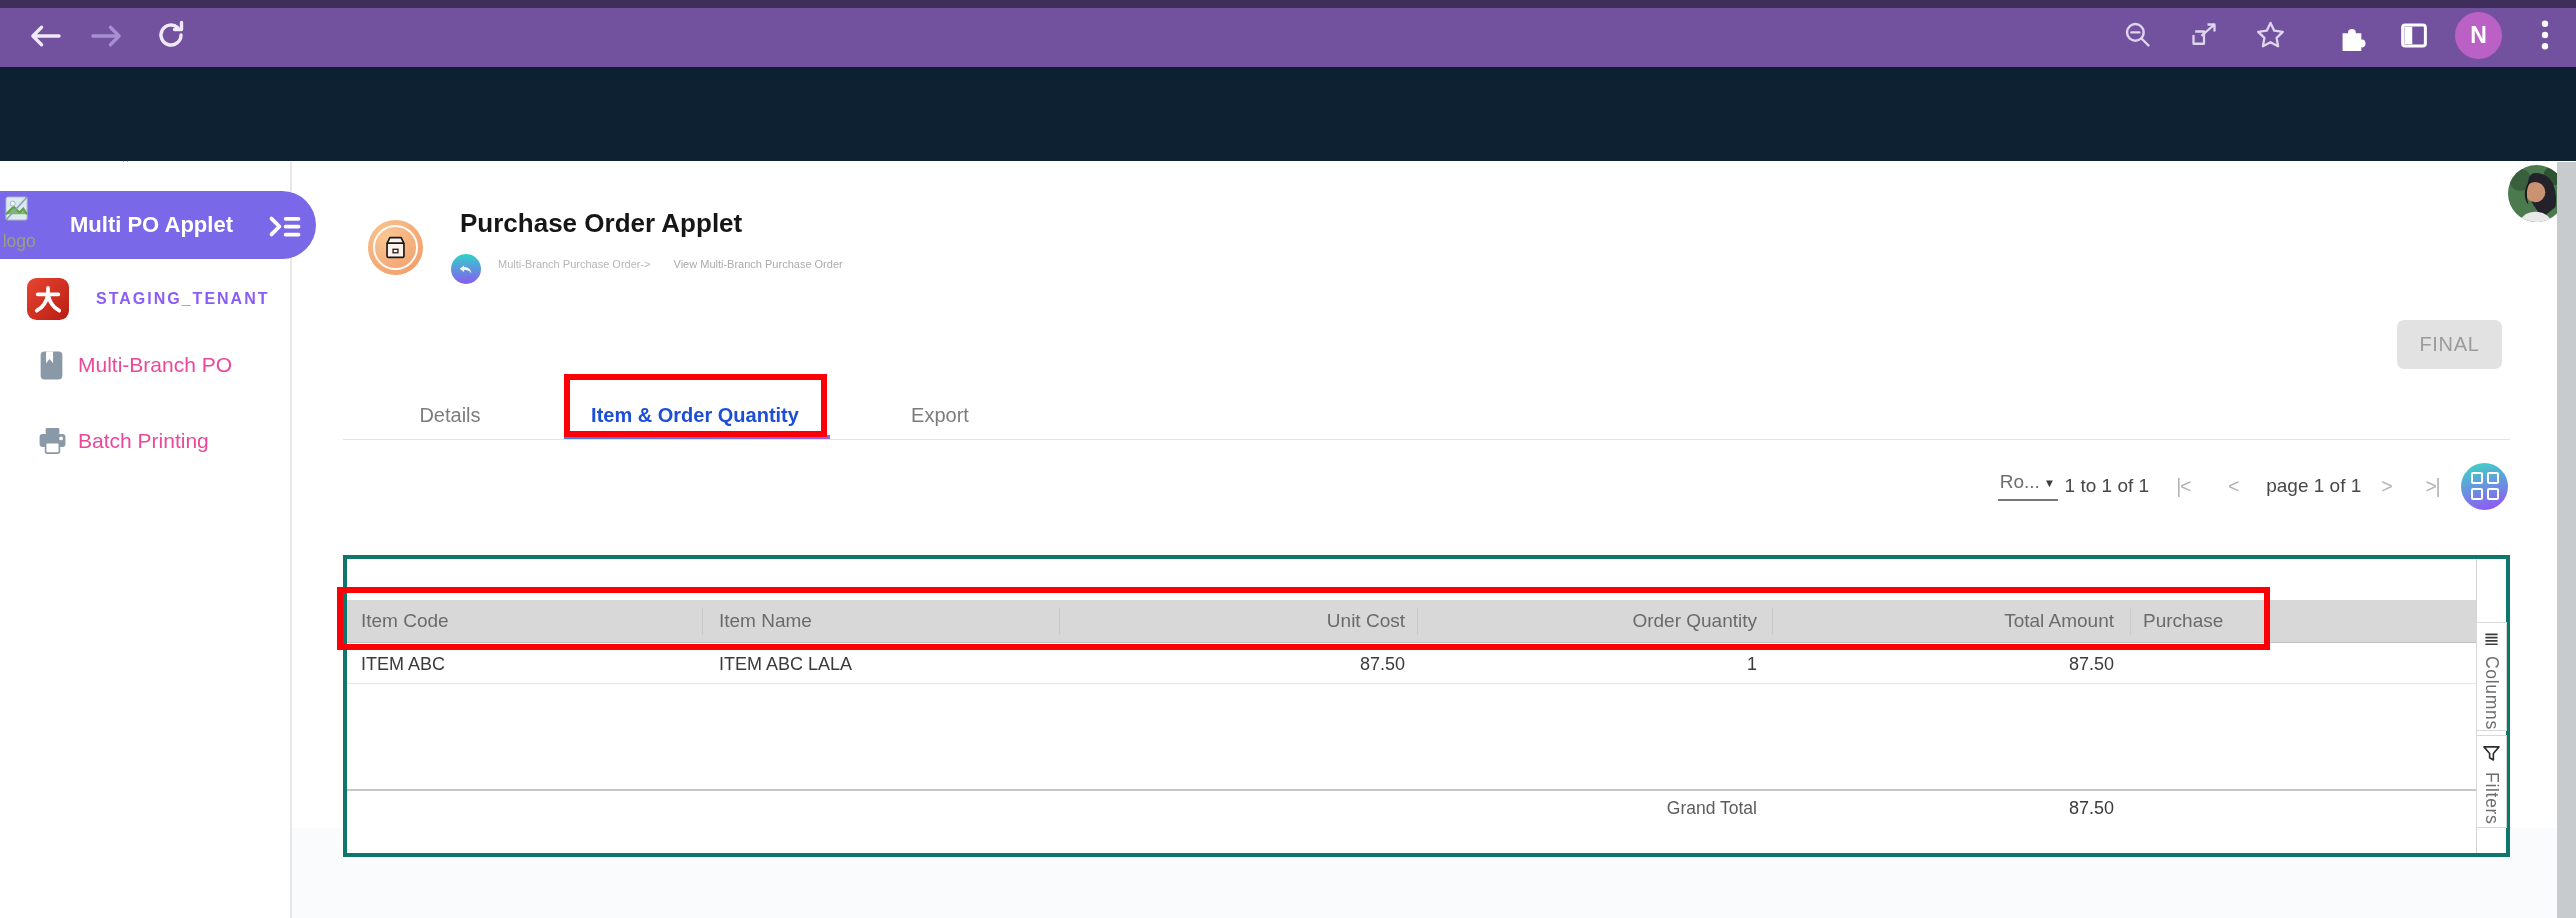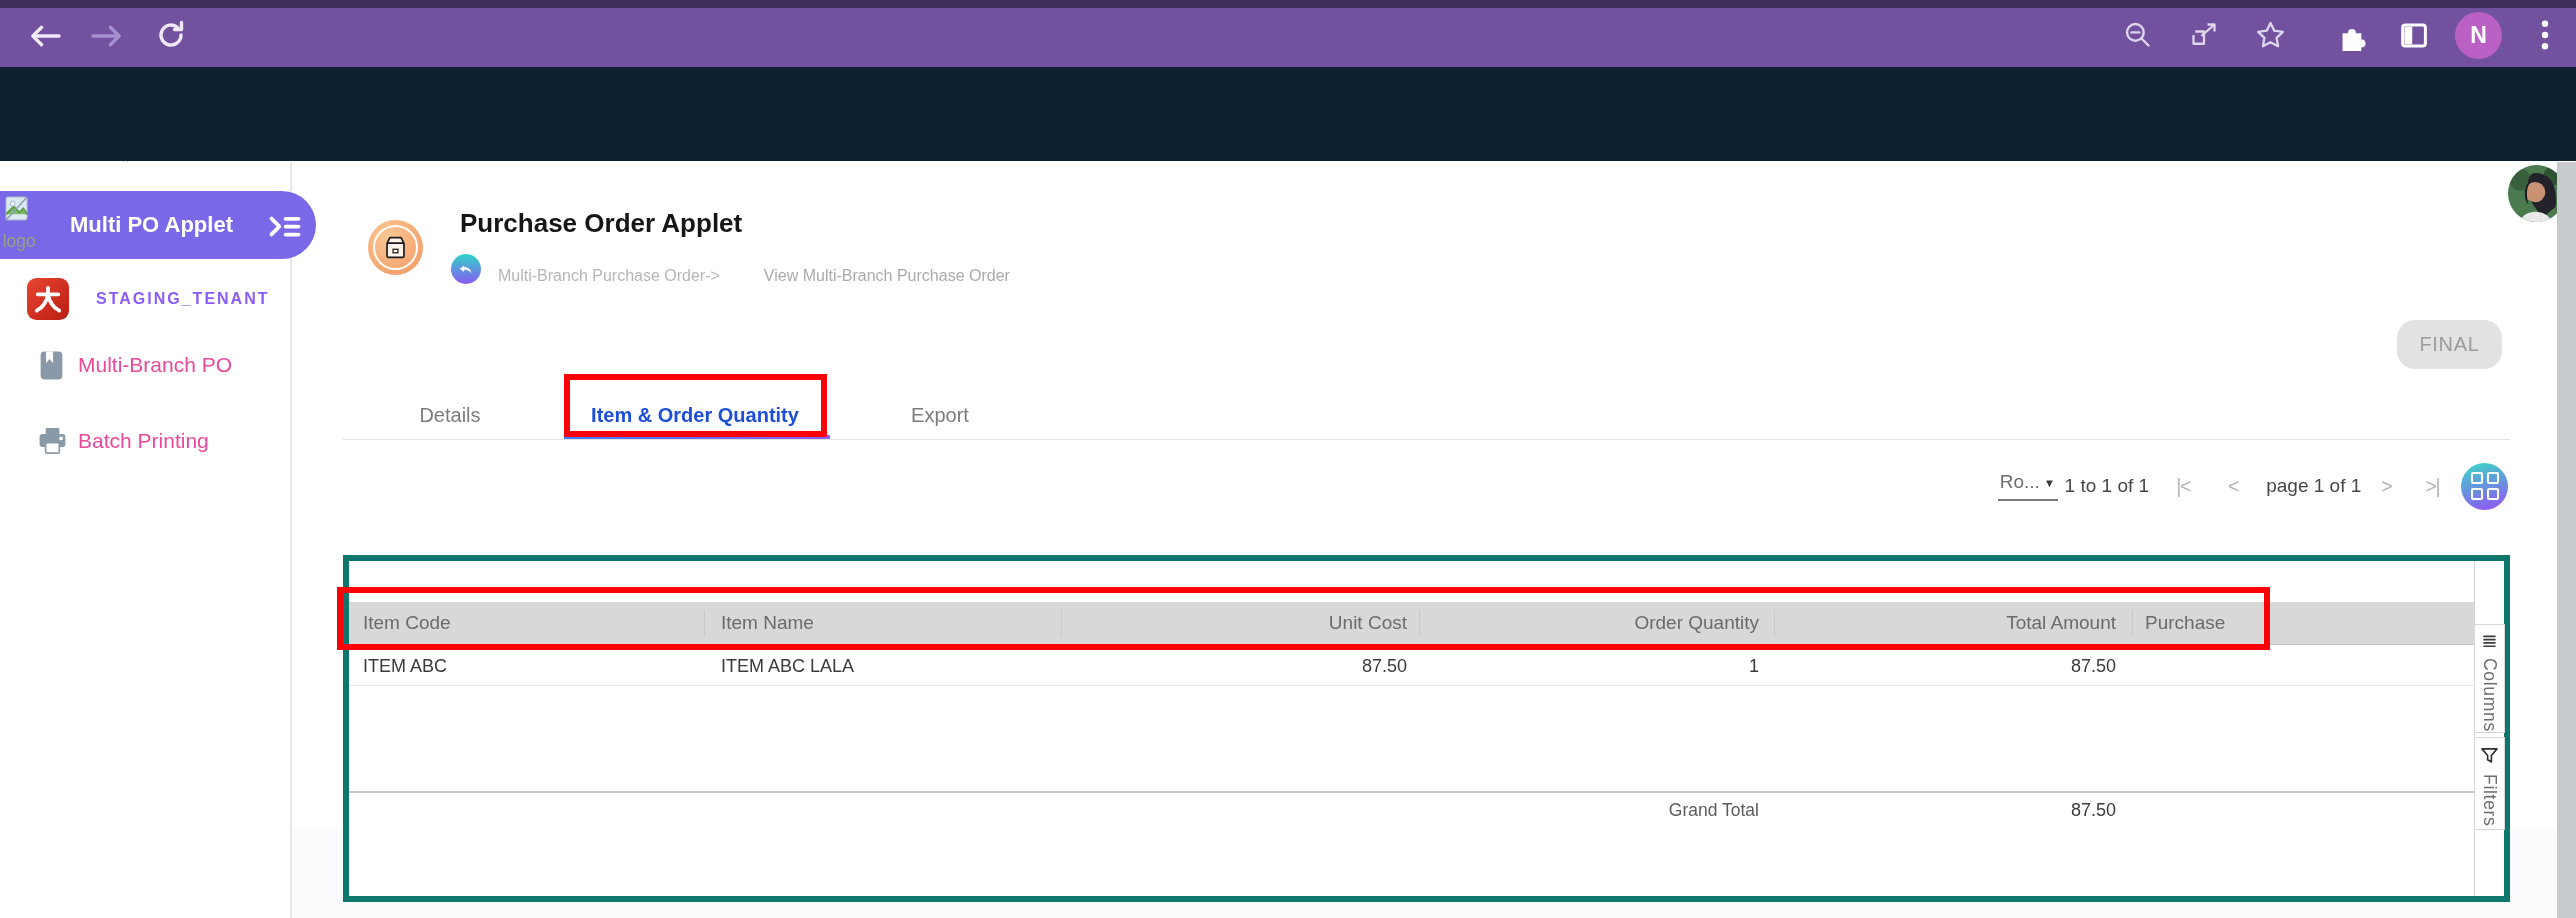--- a/index.html
+++ b/index.html
@@ -29,42 +29,42 @@
     display:flex;align-items:center;justify-content:center}
   .tenant-lb{left:96px;top:278px;height:42px;display:flex;align-items:center;font-size:16px;font-weight:700;color:#8b5cf6;letter-spacing:2px}
   .sitem-lb{font-size:21px;color:#ec4899}
   
   .applet-circ{left:368px;top:220px;width:55px;height:55px;border-radius:50%;
     background:radial-gradient(circle at 35% 30%,#fbc793,#ef9663);display:flex;align-items:center;justify-content:center}
   .applet-ring{position:absolute;inset:4.7px;border:2.7px solid rgba(255,255,255,.95);border-radius:50%}
   .page-title{left:460px;top:208px;font-size:26px;font-weight:600;color:#161616}
   .back-circ{left:451px;top:254px;width:30px;height:30px;border-radius:50%;
     background:linear-gradient(180deg,#2fd3c9,#8a5af2);display:flex;align-items:center;justify-content:center}
-  .crumbs{left:498px;top:267px;display:flex;gap:44px;font-size:16px}
+  .crumbs{left:498px;top:258px;display:flex;gap:23px;font-size:11px}
   .crumb-a{color:#b6b6b6}.crumb-b{color:#ababab}
-  .final-btn{left:2397px;top:320px;width:105px;height:49px;border-radius:18px;background:#e2e2e2;color:#9b9b9b;
+  .final-btn{left:2397px;top:320px;width:105px;height:49px;border-radius:7px;background:#e2e2e2;color:#9b9b9b;
     font-size:20px;font-weight:500;display:flex;align-items:center;justify-content:center;letter-spacing:0.7px}
   
   .tab{top:404px;height:32px;font-size:20px;white-space:nowrap;transform:translateX(-50%)}
   .tab-inactive{color:#7c7c7c}
   .tab-active{color:#1d4ed8;font-weight:600}
   .tab-underline{left:564px;top:435px;width:266px;height:5.4px;background:linear-gradient(90deg,#3f7df0,#8a63f2)}
   .tab-line{left:343px;top:439px;width:2167px;height:1.3px;background:#e3e3e3}
   
   .pager{top:461px;right:68px;height:50px;display:flex;align-items:center;z-index:3}
   .pg-txt{font-size:19px;color:#474747;white-space:nowrap}
   .pg-arrow{font-size:19.6px;color:#b4b4b4;letter-spacing:-1.3px}
   .rows-sel{display:flex;align-items:flex-end;gap:4px;border-bottom:2px solid #787878;padding:0 2.7px 5.4px 1.3px;color:#6e6e6e;font-size:19px}
   .rows-caret{font-size:11.5px;color:#3c3c3c;line-height:19px}
   .grid-btn{width:47px;height:47px;border-radius:50%;background:linear-gradient(165deg,#3ed2c8 5%,#8d5cf2 90%);
     display:flex;align-items:center;justify-content:center;margin-left:21.6px}
   .grid-ic{display:grid;grid-template-columns:12px 12px;grid-template-rows:12px 12px;gap:4px}
   .grid-ic span{border:2.7px solid #fff;border-radius:2px}
   
-  .card{left:343px;top:555px;width:2167px;height:347px;background:#fff;border:6px solid #0f766e}
+  .card{left:343px;top:555px;width:2167px;height:302px;background:#fff;border:4px solid #0f766e}
   .thead{left:0;top:41px;width:2136px;height:43px;background:#d8d8d8;border-bottom:1.3px solid #c2c2c2}
   .hcell{position:absolute;top:0;height:42px;line-height:42px;font-size:19px;font-weight:500;color:#6b6b6b;white-space:nowrap}
   .hsep{position:absolute;top:8px;width:1.3px;height:27px;background:#c9c9c9}
   .trow{left:0;top:86px;width:2136px;height:39px;border-bottom:1.3px solid #e5e5e5;background:#fff}
   .tcell{position:absolute;top:0;height:38px;line-height:38px;font-size:18px;color:#3a3a3a;white-space:nowrap}
   .pinned-div{left:0;top:230px;width:2136px;height:2px;background:#c6c6c6}
   .pinned-row{left:0;top:232px;width:2136px;height:35px;background:#fff}
   .pcell{position:absolute;top:0;height:35px;line-height:35px;font-size:17.5px;white-space:nowrap}
   .sidepanel{position:absolute;right:0;top:0;bottom:0;width:30px;background:#fff;border-left:1.3px solid #d4d4d4}
   .sptab{position:absolute;left:-1.3px;width:31px;background:#fff;border:1.3px solid #d8d8d8;

